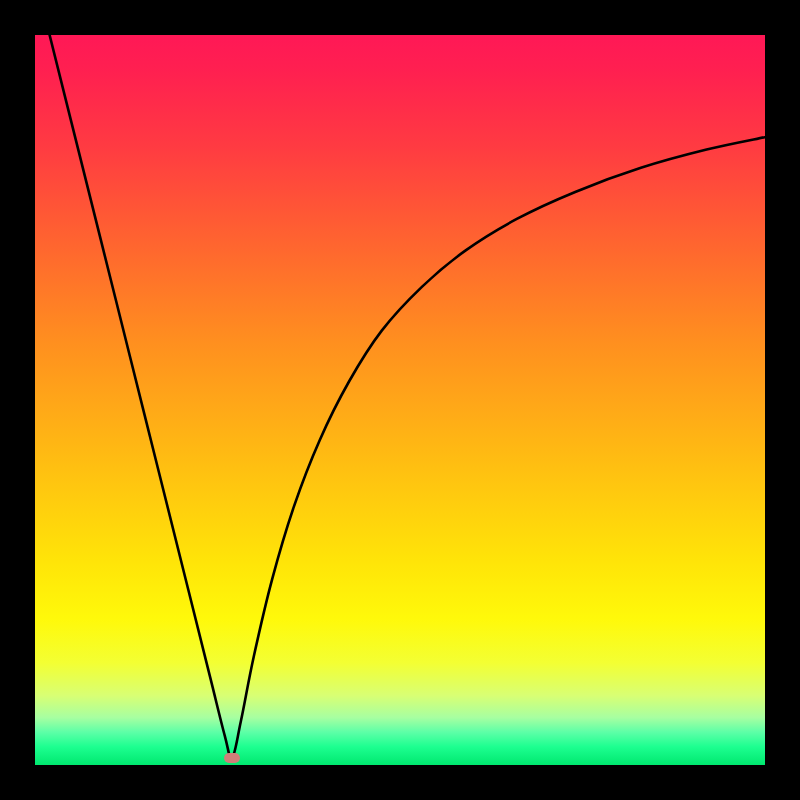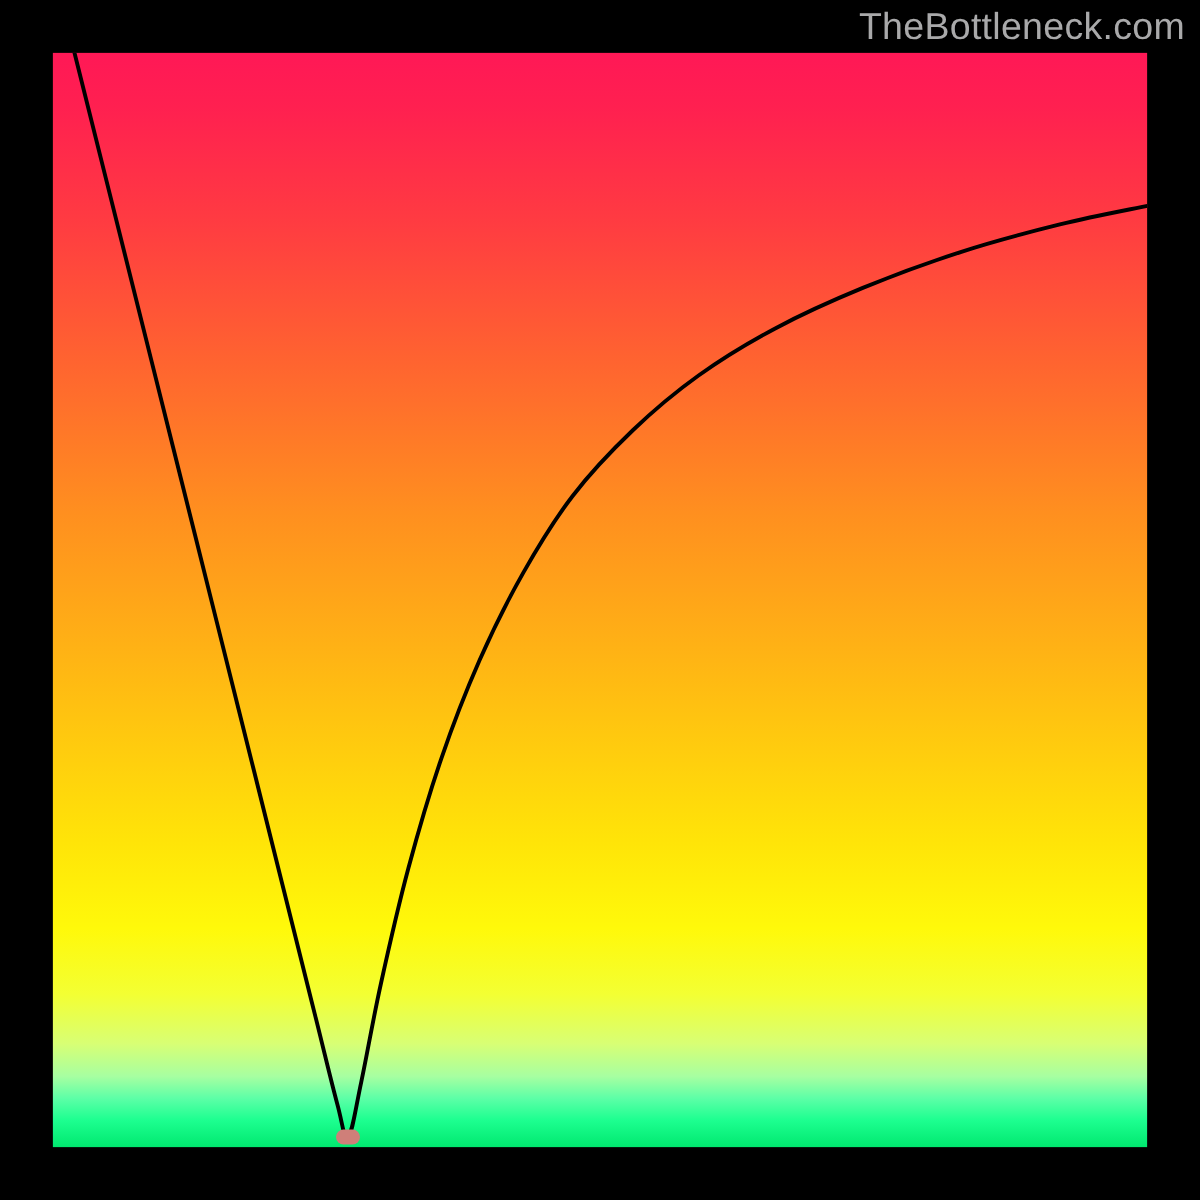--- a/index.html
+++ b/index.html
@@ -84,14 +84,13 @@
       <rect x="0" y="0" width="730" height="730" fill="url(#bg)"></rect>
     </svg>
 
     <svg class="curve" viewBox="0 0 730 730" preserveAspectRatio="none">
       <path id="curve-path" d="M 14.60 0.00 C 18.54 15.77, 27.30 50.81, 36.50 87.60 C 45.70 124.39, 55.19 162.35, 65.70 204.40 C 76.21 246.45, 84.39 279.15, 94.90 321.20 C 105.41 363.25, 113.59 395.95, 124.10 438.00 C 134.61 480.05, 144.10 518.01, 153.30 554.80 C 162.50 591.59, 168.63 616.12, 175.20 642.40 C 181.77 668.68, 185.86 686.35, 189.80 700.80 C 193.74 715.25, 194.21 725.33, 197.10 722.70 C 199.99 720.07, 201.92 704.60, 205.86 686.20 C 209.80 667.80, 213.35 646.12, 219.00 620.50 C 224.65 594.88, 230.02 570.79, 237.25 543.85 C 244.48 516.91, 250.61 495.82, 259.15 470.85 C 267.69 445.88, 274.84 427.49, 284.70 405.15 C 294.56 382.81, 302.73 366.46, 313.90 346.75 C 325.07 327.04, 333.61 312.73, 346.75 295.65 C 359.89 278.57, 371.79 266.30, 386.90 251.85 C 402.01 237.40, 413.62 227.57, 430.70 215.35 C 447.78 203.13, 462.09 194.47, 481.80 183.96 C 501.51 173.45, 517.86 166.15, 540.20 156.95 C 562.54 147.75, 582.25 140.48, 605.90 132.86 C 629.55 125.24, 649.26 120.13, 671.60 114.61 C 693.94 109.09, 719.49 104.43, 730.00 102.20" fill="none" stroke-width="2.6" stroke-linecap="round" stroke-linejoin="round" stroke="#000000"></path>
     </svg>
 
     <div id="marker" class="marker" style="left: 197.1px; top: 722.7px; background: rgb(207, 127, 121);"></div>
   </div>
 
-  <div class="watermark">TheBottleneck.com</div>
 </div>
 
 </body></html>

